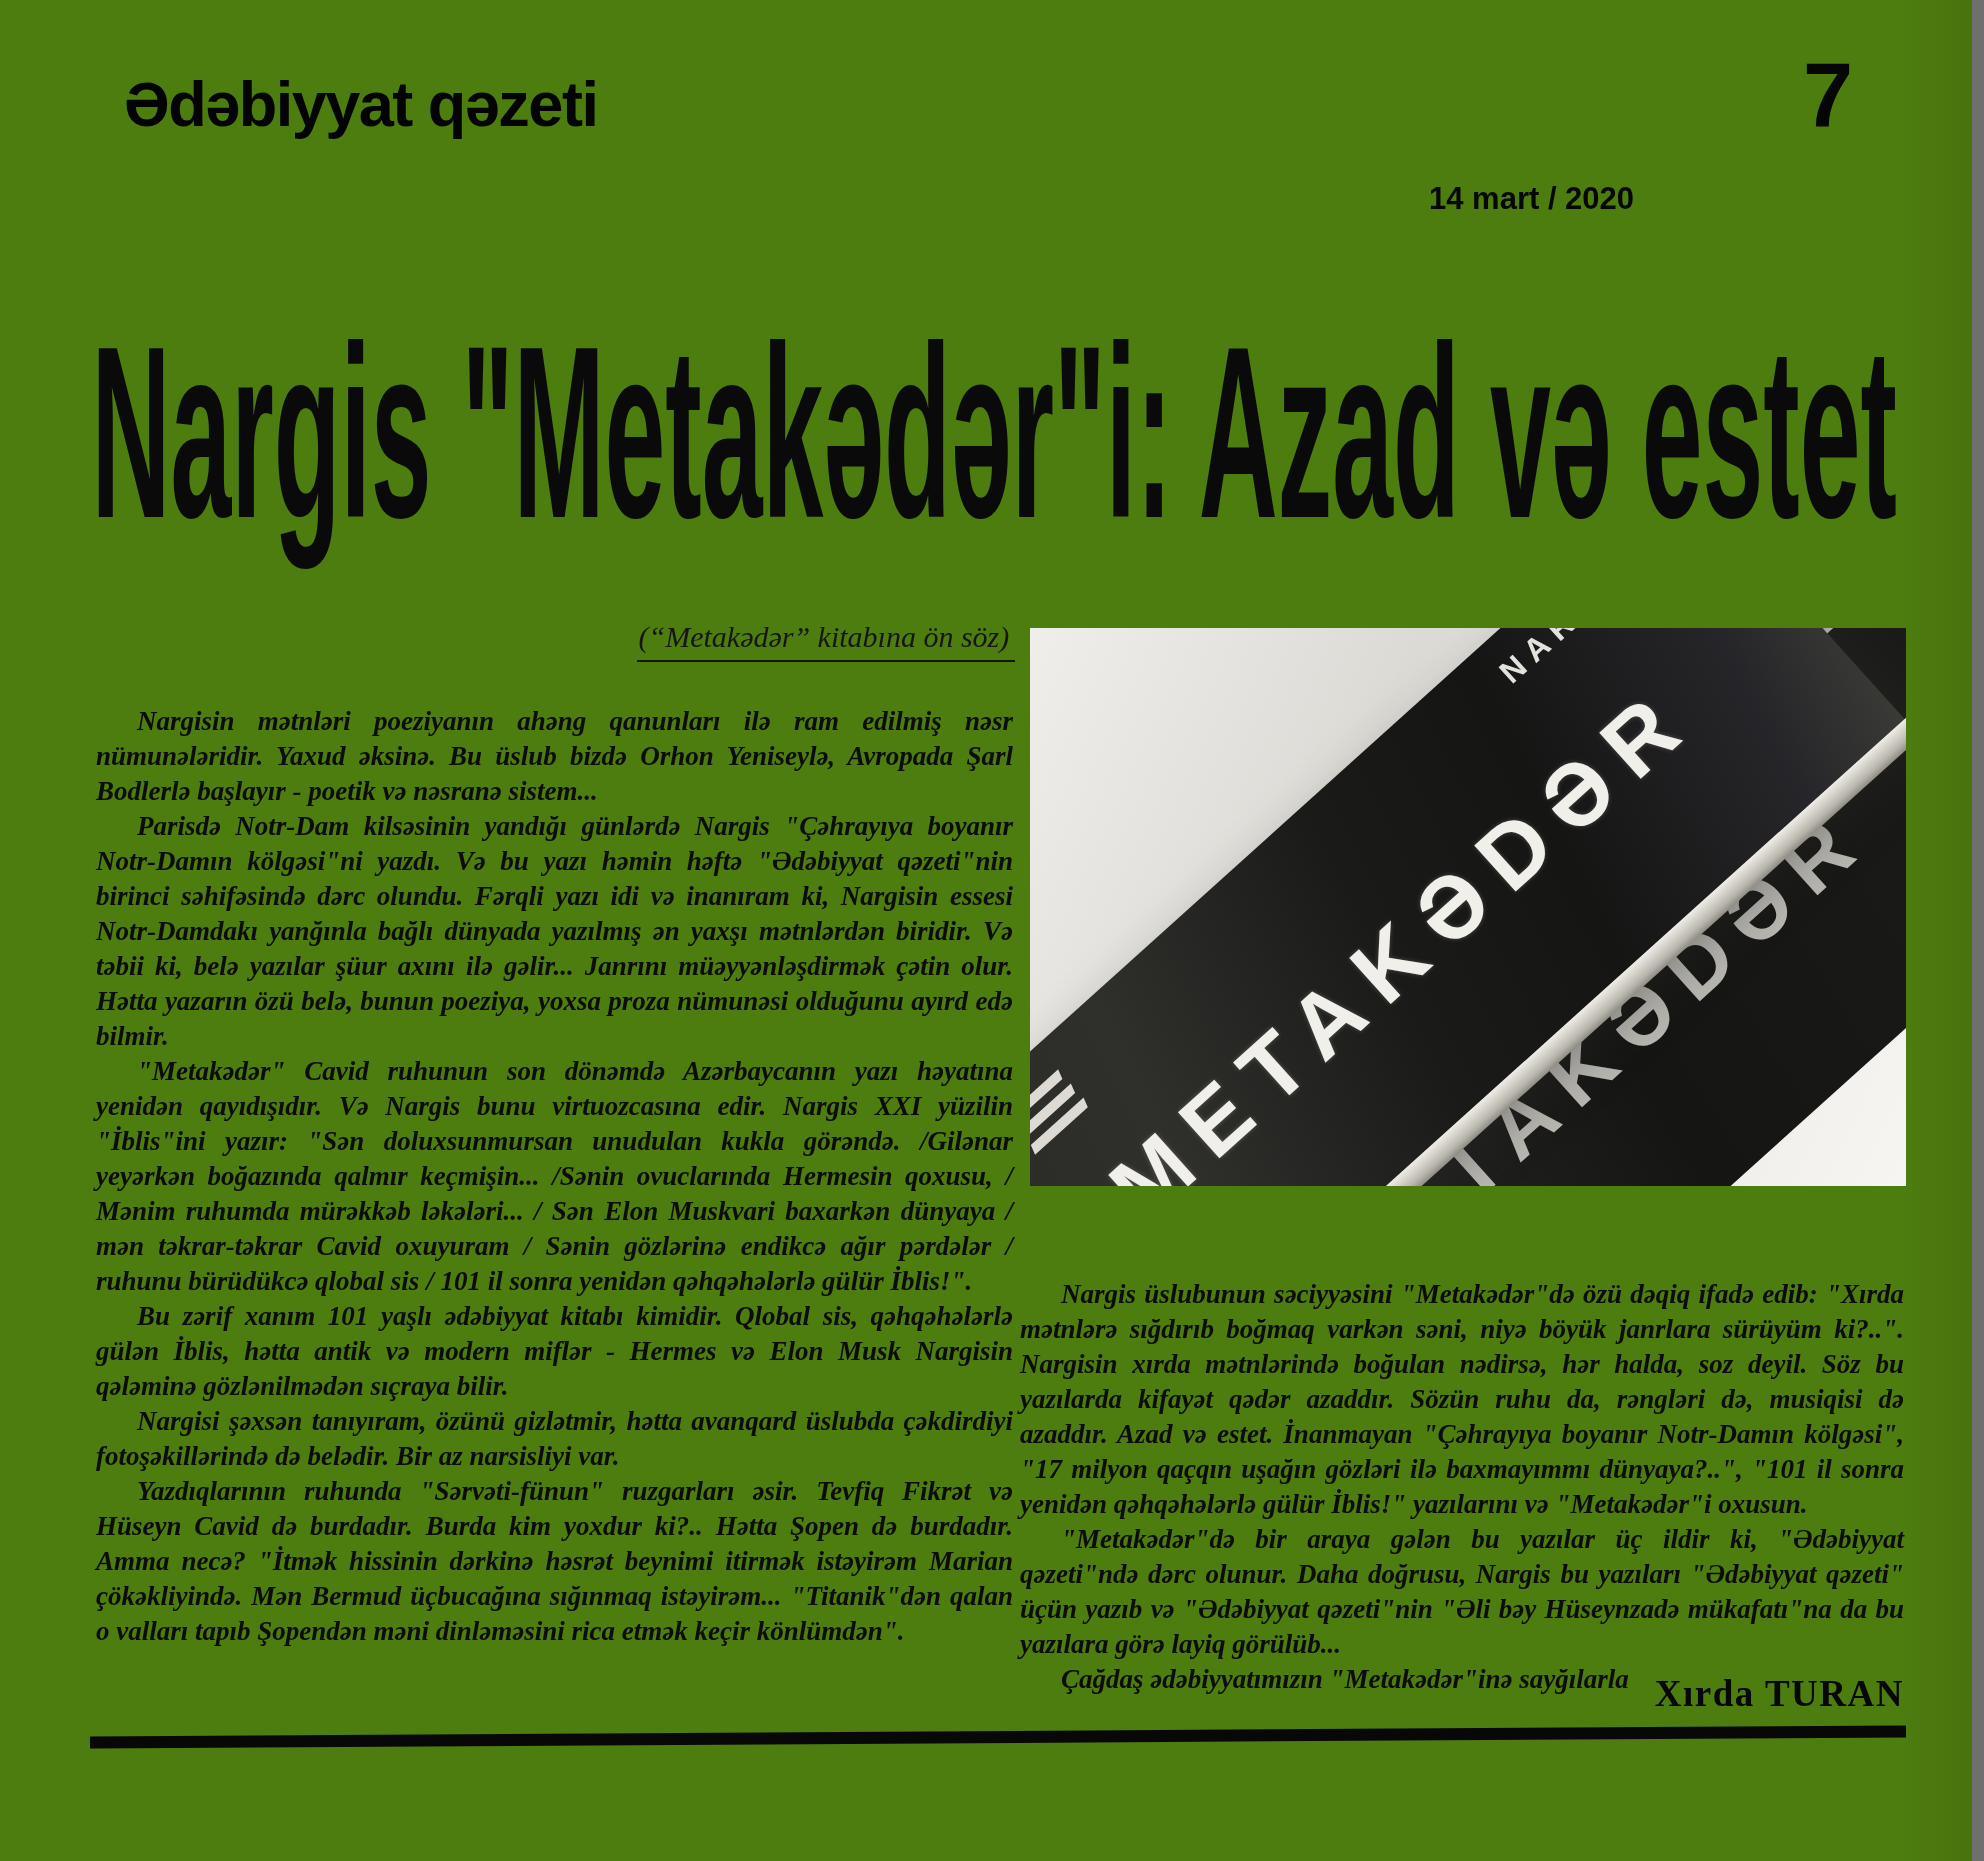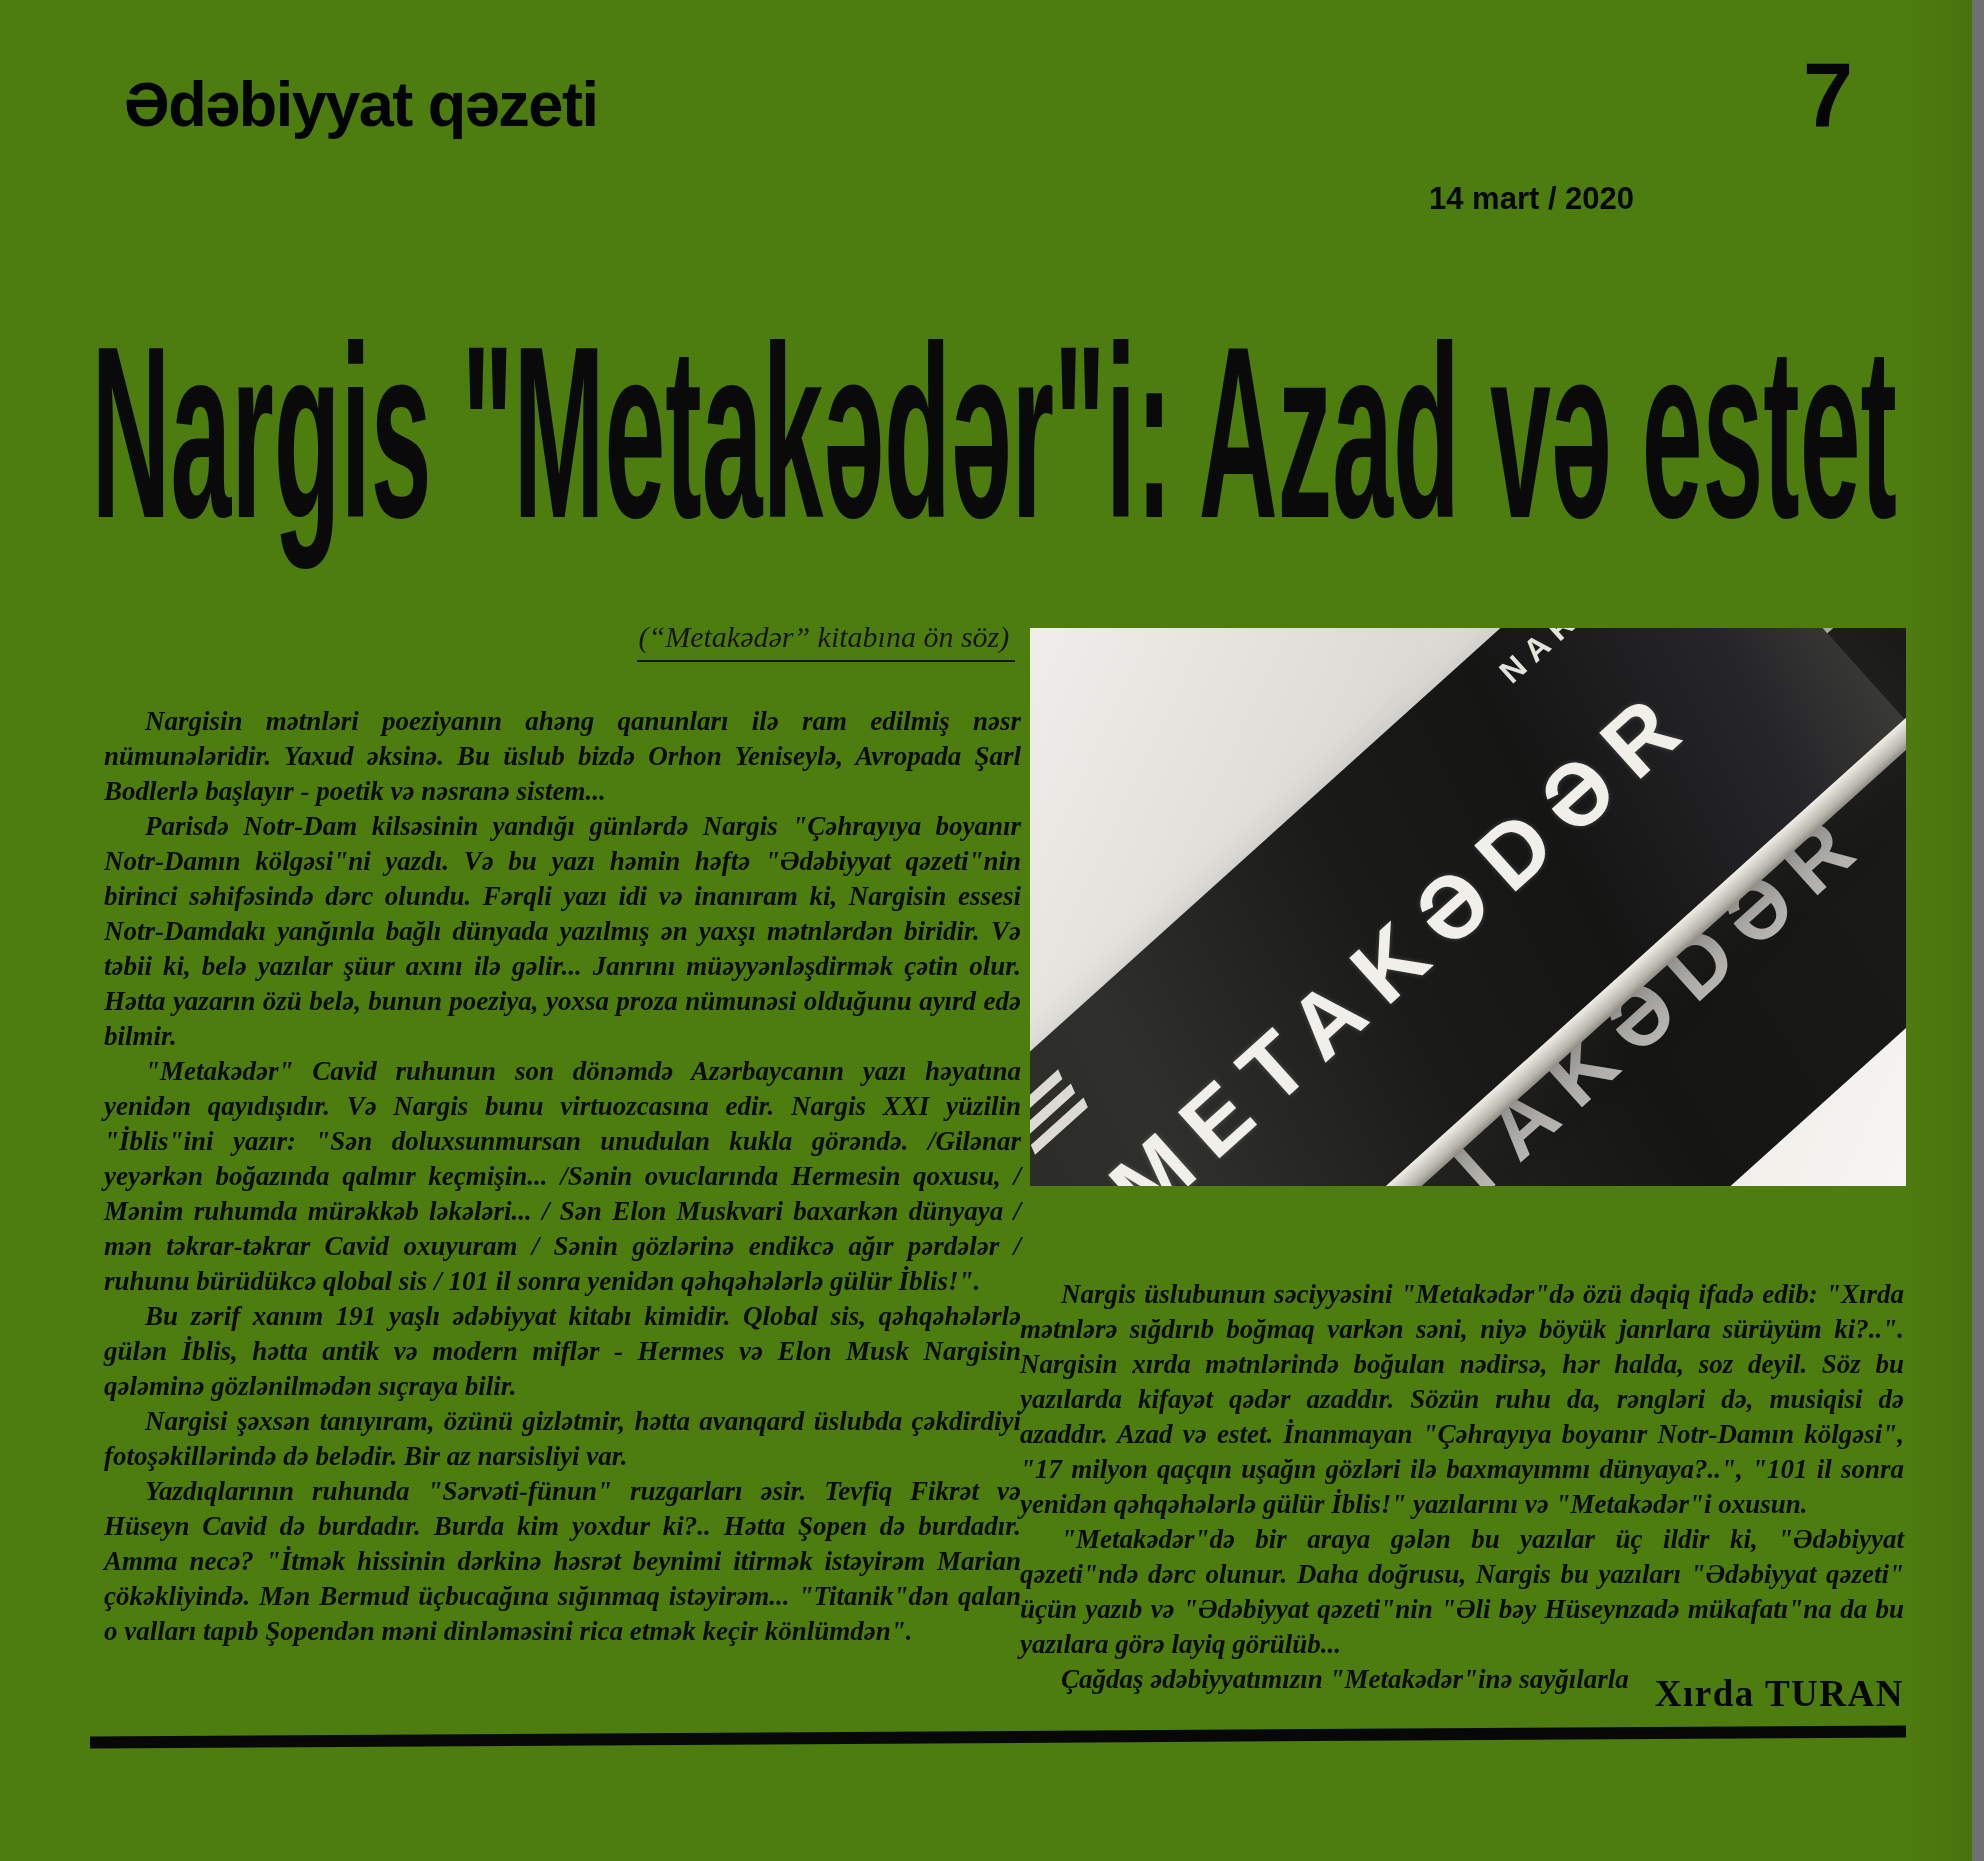--- a/index.html
+++ b/index.html
@@ -83,21 +83,21 @@
     font-size:32px; letter-spacing:8.8px; color:#e4e2dc;
   }
   .cover-stripes { position:absolute; left:44px; top:32px; }
   .cover-stripes i { display:block; width:71px; height:9.6px; margin-bottom:9.6px; background:#dcdad3; transform:skewX(-18deg); }
   
   .col {
     position:absolute; font-style:italic; font-weight:bold;
     font-size:27px; line-height:35px; text-align:justify; color:#0c0c0c;
   }
   .col p { margin:0; text-indent:41px; }
-  .col-left  { left:96px;  top:704px;  width:917px;margin-left:8px; }
+  .col-left  { left:96px;  top:704px;  width:917px; }
   .col-right { left:1020px; top:1229px; width:884px;margin-top:48px; }
   .byline {
     position:absolute; left:1020px; top:1672px; width:884px; text-align:right;
     font-weight:bold; font-style:normal; font-size:37px; letter-spacing:1.5px; color:#070707;
   }
   .bottom-rule {
     position:absolute; left:90px; top:1731px; width:1816px; height:11.8px;
     background:#080808; transform:rotate(-0.35deg);
   }
 </style>
@@ -133,21 +133,21 @@
       <div class="book-front-title">METAKƏDƏR</div>
 
       <div class="front-edge"></div>
     </div>
   </div>
 
   <div class="col col-left">
     <p>Nargisin mətnləri poeziyanın ahəng qanunları ilə ram edilmiş nəsr nümunələridir. Yaxud əksinə. Bu üslub bizdə Orhon Yeniseylə, Avropada Şarl Bodlerlə başlayır - poetik və nəsranə sistem...</p>
     <p>Parisdə Notr-Dam kilsəsinin yandığı günlərdə Nargis "Çəhrayıya boyanır Notr-Damın kölgəsi"ni yazdı. Və bu yazı həmin həftə "Ədəbiyyat qəzeti"nin birinci səhifəsində dərc olundu. Fərqli yazı idi və inanıram ki, Nargisin essesi Notr-Damdakı yanğınla bağlı dünyada yazılmış ən yaxşı mətnlərdən biridir. Və təbii ki, belə yazılar şüur axını ilə gəlir... Janrını müəyyənləşdirmək çətin olur. Hətta yazarın özü belə, bunun poeziya, yoxsa proza nümunəsi olduğunu ayırd edə bilmir.</p>
     <p>"Metakədər" Cavid ruhunun son dönəmdə Azərbaycanın yazı həyatına yenidən qayıdışıdır. Və Nargis bunu virtuozcasına edir. Nargis XXI yüzilin "İblis"ini yazır: "Sən doluxsunmursan unudulan kukla görəndə. /Gilənar yeyərkən boğazında qalmır keçmişin... /Sənin ovuclarında Hermesin qoxusu, / Mənim ruhumda mürəkkəb ləkələri... / Sən Elon Muskvari baxarkən dünyaya / mən təkrar-təkrar Cavid oxuyuram / Sənin gözlərinə endikcə ağır pərdələr / ruhunu bürüdükcə qlobal sis / 101 il sonra yenidən qəhqəhələrlə gülür İblis!".</p>
-    <p>Bu zərif xanım 191 yaşlı ədəbiyyat kitabı kimidir. Qlobal sis, qəhqəhələrlə gülən İblis, hətta antik və modern miflər - Hermes və Elon Musk Nargisin qələminə gözlənilmədən sıçraya bilir.</p>
+    <p>Bu zərif xanım 101 yaşlı ədəbiyyat kitabı kimidir. Qlobal sis, qəhqəhələrlə gülən İblis, hətta antik və modern miflər - Hermes və Elon Musk Nargisin qələminə gözlənilmədən sıçraya bilir.</p>
     <p>Nargisi şəxsən tanıyıram, özünü gizlətmir, hətta avanqard üslubda çəkdirdiyi fotoşəkillərində də belədir. Bir az narsisliyi var.</p>
     <p>Yazdıqlarının ruhunda "Sərvəti-fünun" ruzgarları əsir. Tevfiq Fikrət və Hüseyn Cavid də burdadır. Burda kim yoxdur ki?.. Hətta Şopen də burdadır. Amma necə? "İtmək hissinin dərkinə həsrət beynimi itirmək istəyirəm Marian çökəkliyində. Mən Bermud üçbucağına sığınmaq istəyirəm... "Titanik"dən qalan o valları tapıb Şopendən məni dinləməsini rica etmək keçir könlümdən".</p>
   </div>
 
   <div class="col col-right">
     <p>Nargis üslubunun səciyyəsini "Metakədər"də özü dəqiq ifadə edib: "Xırda mətnlərə sığdırıb boğmaq varkən səni, niyə böyük janrlara sürüyüm ki?..". Nargisin xırda mətnlərində boğulan nədirsə, hər halda, soz deyil. Söz bu yazılarda kifayət qədər azaddır. Sözün ruhu da, rəngləri də, musiqisi də azaddır. Azad və estet. İnanmayan "Çəhrayıya boyanır Notr-Damın kölgəsi", "17 milyon qaçqın uşağın gözləri ilə baxmayımmı dünyaya?..", "101 il sonra yenidən qəhqəhələrlə gülür İblis!" yazılarını və "Metakədər"i oxusun.</p>
     <p>"Metakədər"də bir araya gələn bu yazılar üç ildir ki, "Ədəbiyyat qəzeti"ndə dərc olunur. Daha doğrusu, Nargis bu yazıları "Ədəbiyyat qəzeti" üçün yazıb və "Ədəbiyyat qəzeti"nin "Əli bəy Hüseynzadə mükafatı"na da bu yazılara görə layiq görülüb...</p>
     <p>Çağdaş ədəbiyyatımızın "Metakədər"inə sayğılarla</p>
   </div>
 

